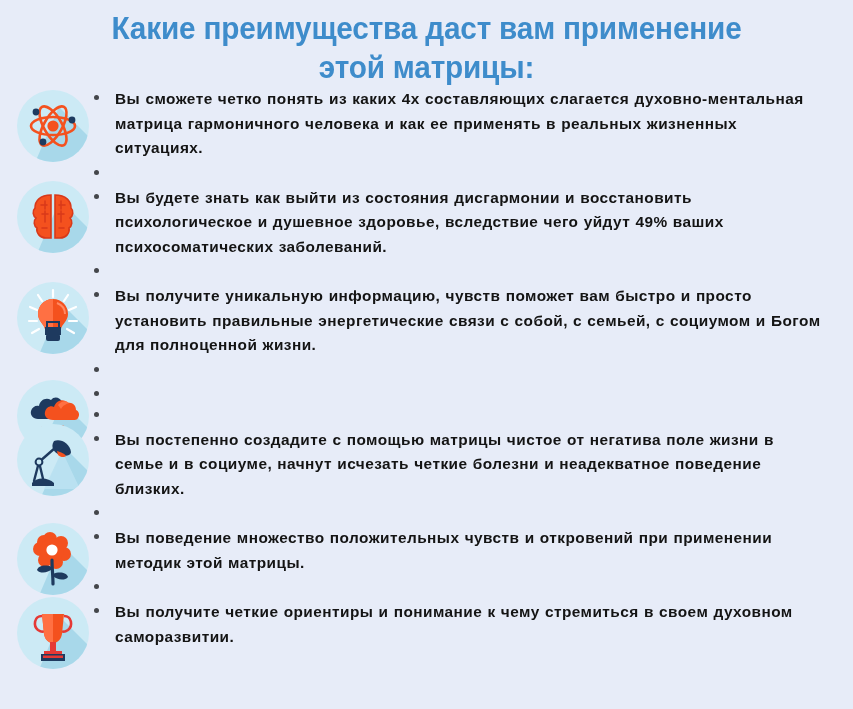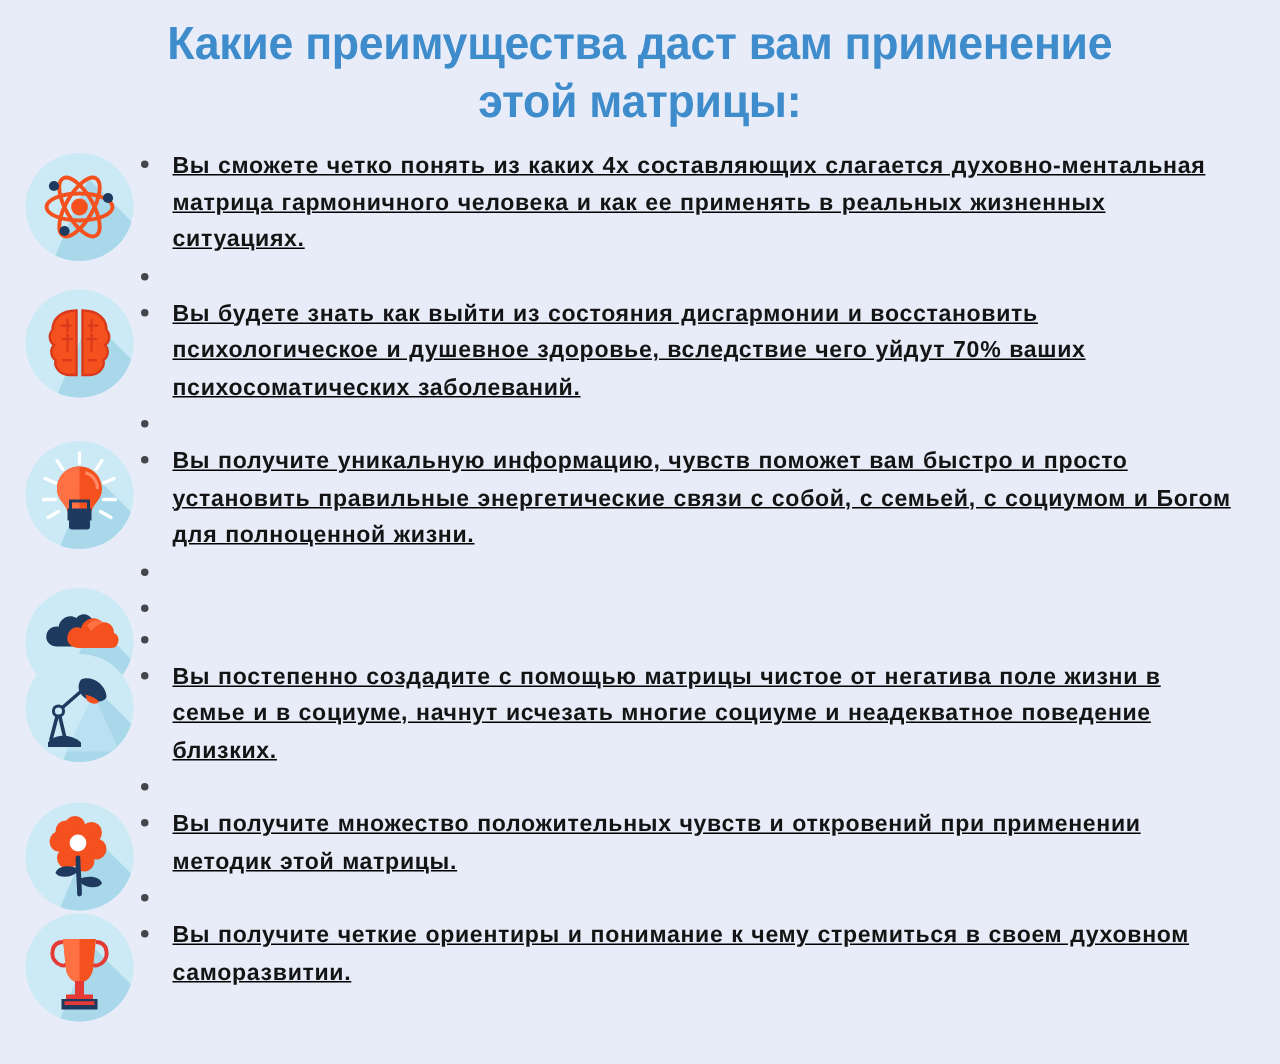--- a/index.html
+++ b/index.html
@@ -33,22 +33,20 @@
     line-height: 39px;
     text-align: center;
     letter-spacing: -0.2px;
     padding: 9px 70px 0 70px;
     transform: scaleX(0.96);
   }
 
   
   .list {
     position: relative;
-    margin-top: 12px;
-    text-decoration: underline;
   }
 
   .row {
     position: relative;
     display: block;
     min-height: 20px;
   }
 
   .icon-cell {
     position: absolute;
@@ -156,21 +154,21 @@
             <path d="M28 36 L34 36 M31 33 L31 44"></path>
             <path d="M28 50 L33 50"></path>
             <path d="M47 23 L47 31 M45 27 L51 27"></path>
             <path d="M44 36 L50 36 M47 33 L47 44"></path>
             <path d="M45 50 L50 50"></path>
           </g>
         </svg>
       </div>
       <div class="bullet-line">
         <span class="bullet-dot"></span>
-        <div class="text">Вы будете знать как выйти из состояния дисгармонии и восстановить психологическое и душевное здоровье, вследствие чего уйдут 70% ваших психосоматических заболеваний.</div>
+        <div class="text">Вы будете знать как выйти из состояния дисгармонии и восстановить психологическое и душевное здоровье, вследствие чего уйдут 49% ваших психосоматических заболеваний.</div>
       </div>
     </div>
 
     <div class="spacer-row">
       <span class="bullet-dot"></span>
     </div>
 
     <div class="row">
       <div class="icon-cell" style="top:-5px;">
         <svg class="icon-svg" viewBox="0 0 78 78">
@@ -262,21 +260,21 @@
             <path d="M41 27 L25 41"></path>
             <path d="M25 41 L30 62"></path>
             <path d="M25 41 L20 60"></path>
           </g>
           <circle cx="25" cy="41" r="3.4" fill="#cceaf5" stroke="#1e3a5f" stroke-width="2"></circle>
           <path d="M18 62 C22 56 34 56 40 62 L40 65 L18 65 Z" fill="#1e3a5f"></path>
         </svg>
       </div>
       <div class="bullet-line">
         <span class="bullet-dot"></span>
-        <div class="text">Вы постепенно создадите с помощью матрицы чистое от негатива поле жизни в семье и в социуме, начнут исчезать многие социуме и неадекватное поведение близких.</div>
+        <div class="text">Вы постепенно создадите с помощью матрицы чистое от негатива поле жизни в семье и в социуме, начнут исчезать четкие болезни и неадекватное поведение близких.</div>
       </div>
     </div>
 
     <div class="spacer-row">
       <span class="bullet-dot"></span>
     </div>
 
     <div class="row">
       <div class="icon-cell" style="top:-6px;">
         <svg class="icon-svg" viewBox="0 0 78 78">
@@ -300,21 +298,21 @@
           </g>
           <circle cx="38" cy="30" r="12" fill="#f4511e"></circle>
           <circle cx="38" cy="30" r="5.6" fill="#ffffff"></circle>
           <path d="M38 40 C38 48 39 56 39 64" stroke="#1e3a5f" stroke-width="3.2" fill="none" stroke-linecap="round"></path>
           <path d="M38 47 C31 44 24 46 23 50 C26 54 34 53 38 49 Z" fill="#1e3a5f"></path>
           <path d="M39 54 C46 51 53 53 54 57 C51 61 43 60 39 56 Z" fill="#1e3a5f"></path>
         </svg>
       </div>
       <div class="bullet-line">
         <span class="bullet-dot"></span>
-        <div class="text">Вы получите множество положительных чувств и откровений при применении методик  этой матрицы.</div>
+        <div class="text">Вы поведение множество положительных чувств и откровений при применении методик  этой матрицы.</div>
       </div>
     </div>
 
     <div class="spacer-row">
       <span class="bullet-dot"></span>
     </div>
 
     <div class="row">
       <div class="icon-cell" style="top:-6px;">
         <svg class="icon-svg" viewBox="0 0 78 78">

